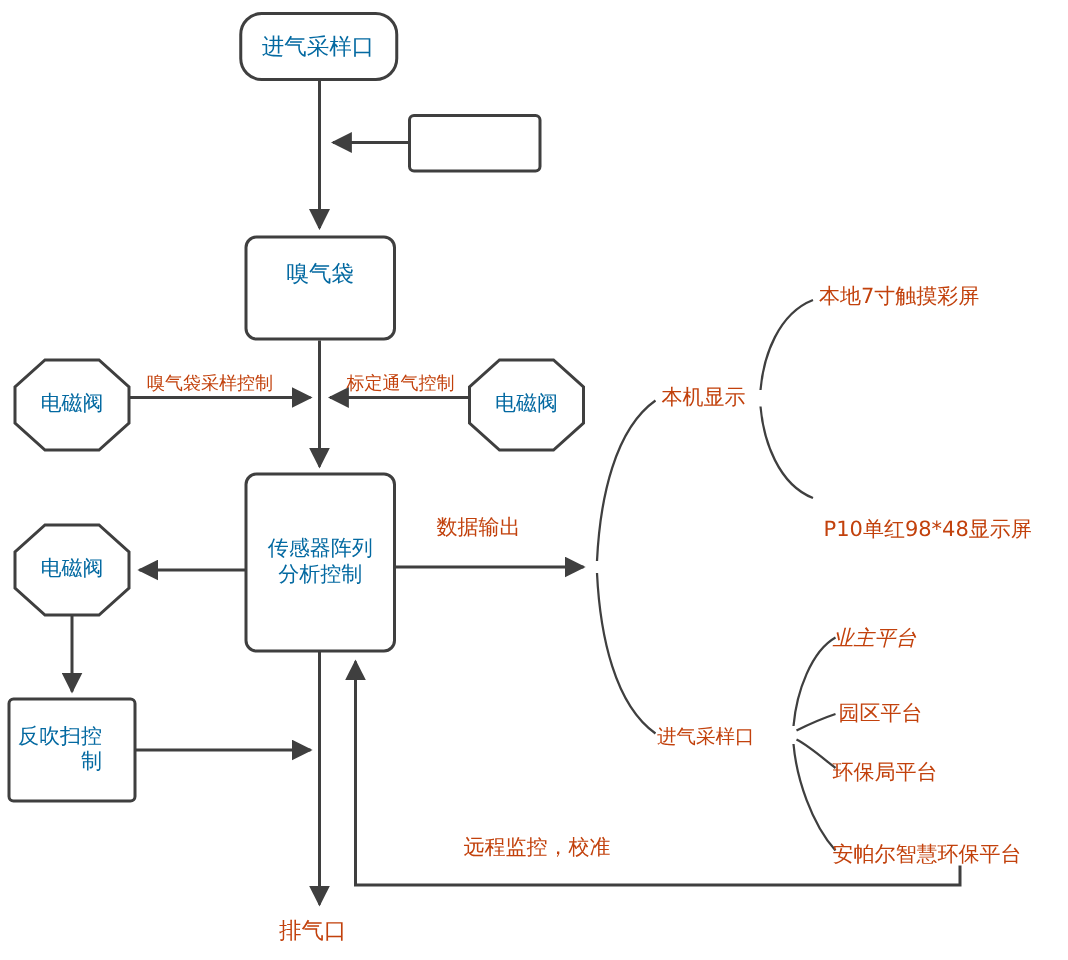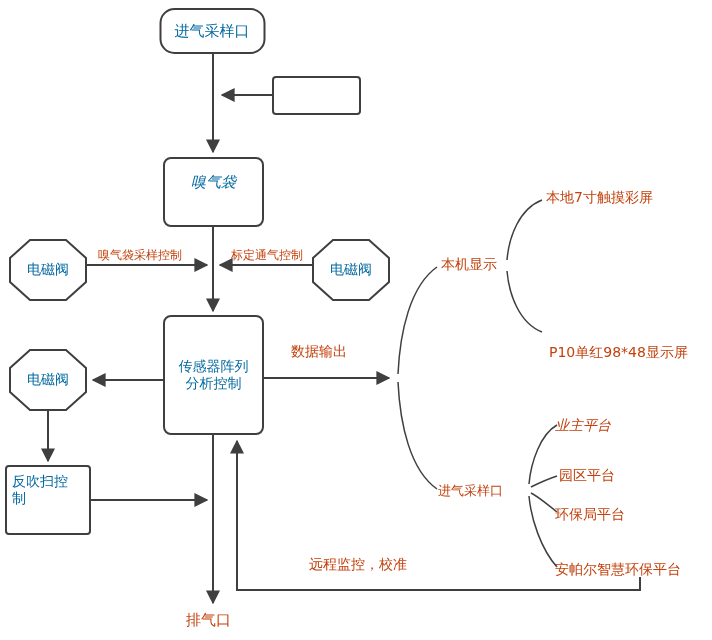--- a/index.html
+++ b/index.html
@@ -59,27 +59,27 @@
       <rect x="164" y="158" width="99" height="68" rx="7"></rect>
       <rect x="164" y="316" width="99" height="118" rx="7"></rect>
       <rect x="6" y="466" width="84" height="68" rx="3"></rect>
       <polygon points="30,240 66,240 86,258 86,282 66,300 30,300 10,282 10,258"></polygon>
       <polygon points="333,240 369,240 389,258 389,282 369,300 333,300 313,282 313,258"></polygon>
       <polygon points="30,350 66,350 86,368 86,392 66,410 30,410 10,392 10,368"></polygon>
     </g>
   </svg>
 
   <div class="node-label" style="left:160px;top:9px;width:104px;height:44px;font-size:15px;">进气采样口</div>
-  <div class="node-label" style="left:164px;top:158px;width:99px;height:48px;font-size:15px;font-style:italic;">嗅气袋</div>
+  <div class="node-label" style="left:164px;top:158px;width:99px;height:48px;font-size:15px;">嗅气袋</div>
   <div class="node-label" style="left:10px;top:240px;width:76px;height:60px;font-size:14px;">电磁阀</div>
   <div class="node-label" style="left:313px;top:240px;width:76px;height:60px;font-size:14px;">电磁阀</div>
   <div class="node-label" style="left:10px;top:350px;width:76px;height:60px;font-size:14px;">电磁阀</div>
   <div class="node-label" style="left:164px;top:316px;width:99px;height:118px;font-size:14px;">传感器阵列
 分析控制</div>
-  <div class="node-label" style="left:6px;top:456px;width:84px;height:68px;font-size:14px;justify-content:flex-start;text-align:left;padding-left:6px;box-sizing:border-box;">反吹扫控
+  <div class="node-label" style="left:6px;top:466px;width:84px;height:68px;font-size:14px;justify-content:flex-start;text-align:right;padding-left:6px;box-sizing:border-box;">反吹扫控
 制</div>
 
   <div class="free-label" style="left:98px;top:247px;font-size:12px;">嗅气袋采样控制</div>
   <div class="free-label" style="left:231px;top:247px;font-size:12px;">标定通气控制</div>
   <div class="free-label" style="left:291px;top:343px;font-size:14px;">数据输出</div>
   <div class="free-label" style="left:309px;top:556px;font-size:14px;">远程监控，校准</div>
   <div class="free-label" style="left:186px;top:611px;font-size:15px;">排气口</div>
 
   <div class="free-label" style="left:441px;top:256px;font-size:14px;">本机显示</div>
   <div class="free-label" style="left:546px;top:189px;font-size:14px;">本地7寸触摸彩屏</div>

